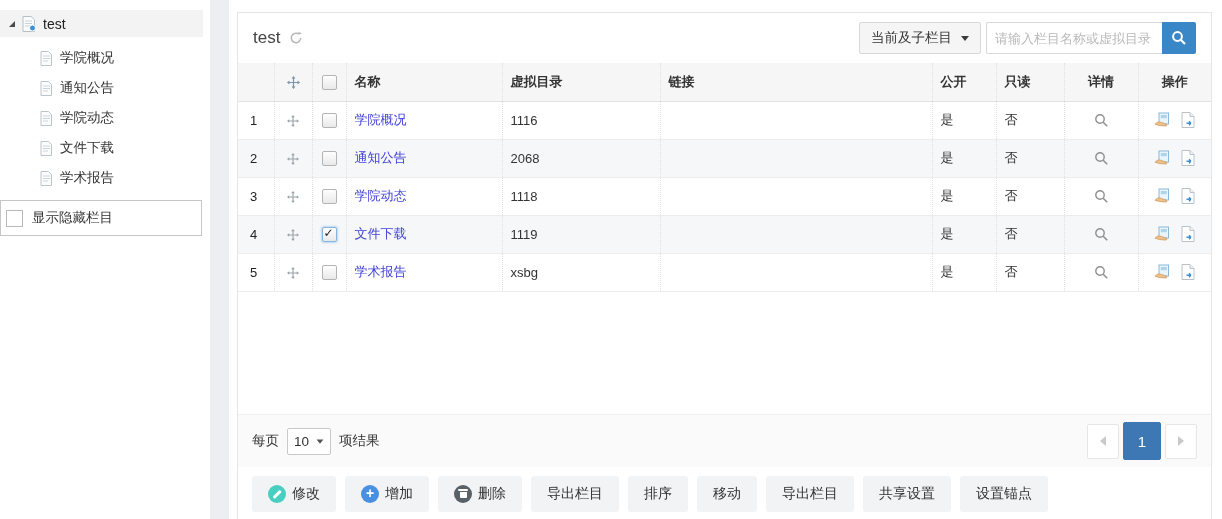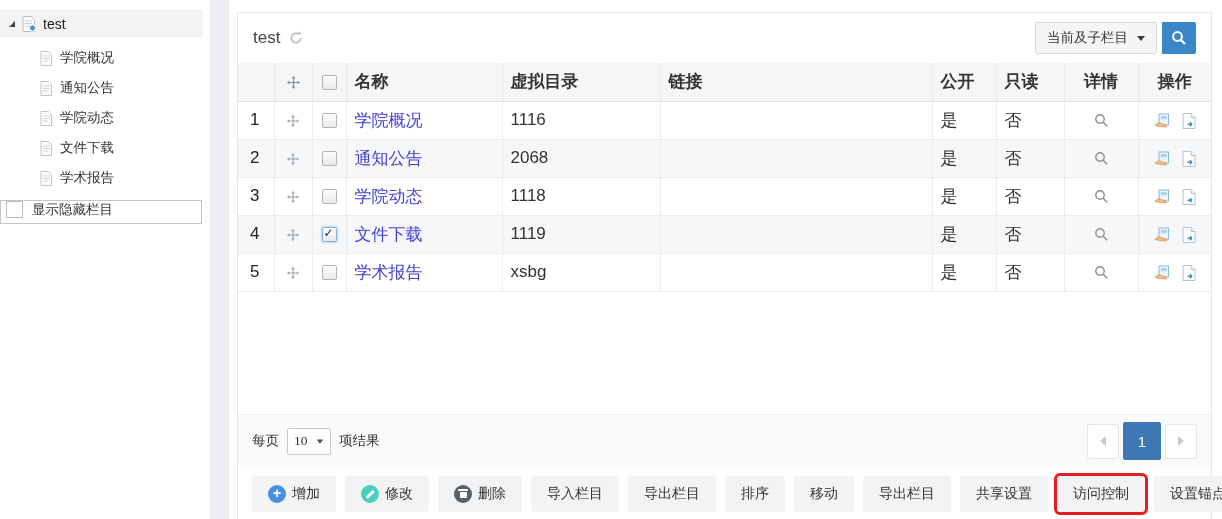--- a/index.html
+++ b/index.html
@@ -11,22 +11,22 @@
   }
   
   .sidebar{position:absolute;left:0;top:0;width:210px;height:100%;background:#fff;}
   .tree-root{margin-top:10px;width:203px;height:27px;background:#f3f3f3;
     display:flex;align-items:center;gap:7px;padding-left:9px;box-sizing:border-box;
     font-size:14px;color:#222;cursor:pointer;}
   .tri{width:0;height:0;border-left:6px solid transparent;border-bottom:6px solid #4a4a4a;}
   .tree-items{margin-top:6px;}
   .tree-item{height:30px;display:flex;align-items:center;gap:7px;padding-left:40px;
     font-size:13.5px;color:#333;cursor:pointer;}
-  .hidden-toggle{margin-top:7px;margin-left:0;width:202px;height:24px;border:1px solid #c6c6c6;
-    display:flex;gap:9px;padding-left:5px;box-sizing:border-box;font-size:13.5px;}
+  .hidden-toggle{margin-top:7px;margin-left:0;width:202px;height:36px;border:1px solid #c6c6c6;
+    display:flex;align-items:center;gap:9px;padding-left:5px;box-sizing:border-box;font-size:13.5px;}
   .sq-check{width:15px;height:15px;border:1px solid #b9b9b9;background:#fff;display:inline-block;}
   
   .splitter{position:absolute;left:210px;top:0;width:19px;height:100%;background:#eceef1;}
   
   .card{position:absolute;left:237px;top:12px;right:10px;bottom:-1px;
     background:#fff;border:1px solid #e6e6e6;border-bottom:none;
     display:flex;flex-direction:column;box-sizing:border-box;}
   .card-head{height:50px;min-height:50px;display:flex;align-items:center;
     justify-content:space-between;padding:0 15px;}
   .title-wrap{display:flex;align-items:center;gap:9px;}
@@ -38,21 +38,21 @@
     cursor:pointer;margin-right:5px;box-sizing:border-box;}
   .caret{width:0;height:0;border-left:4px solid transparent;border-right:4px solid transparent;
     border-top:5px solid #3b3b3b;}
   .search-input{height:32px;width:176px;border:1px solid #d9d9d9;border-right:none;
     border-radius:2px 0 0 2px;padding:0 8px;font-size:13px;color:#333;outline:none;
     box-sizing:border-box;font-family:inherit;}
   .search-input::placeholder{color:#b9b9b9;}
   .search-btn{height:32px;width:34px;border:none;background:#3a87c8;border-radius:0 2px 2px 0;
     display:flex;align-items:center;justify-content:center;cursor:pointer;}
   
-  table{width:100%;border-collapse:collapse;table-layout:fixed;font-size:17px;}
+  table{width:100%;border-collapse:collapse;table-layout:fixed;font-size:13px;}
   thead th{background:#f6f6f6;height:38px;font-weight:bold;color:#333;text-align:left;
     padding:0 0 0 8px;border-bottom:1px solid #e2e2e2;box-sizing:border-box;}
   tbody td{height:38px;border-bottom:1px solid #ededed;padding:0 0 0 8px;box-sizing:border-box;}
   tbody tr:nth-child(even) td{background:#f6f7f8;}
   thead th + th, tbody td + td{border-left:1px dotted #e0e0e0;}
   th.c-idx, td.c-idx{padding-left:12px;color:#222;}
   th.c-move, td.c-move{text-align:center;padding:0;cursor:move;}
   th.c-cb, td.c-cb{text-align:center;padding:0;}
   th.c-detail, td.c-detail, th.c-op, td.c-op{text-align:center;padding:0;}
   td.c-op span{margin:0 3px;cursor:pointer;}
@@ -61,21 +61,21 @@
   .checkbox{width:13px;height:13px;border:1px solid #b4b4b4;border-radius:2px;
     background:linear-gradient(#fefefe,#e9e9e9);display:inline-block;position:relative;
     vertical-align:middle;cursor:pointer;}
   .checkbox.checked{border-color:#85b5de;box-shadow:0 0 2px 1px #b9d7f0;}
   .checkbox.checked::after{content:"\2713";position:absolute;left:1px;top:-2px;
     font-size:12px;font-weight:bold;color:#1b1b1b;}
   
   .spacer{flex:1;}
   .pager-band{height:52px;min-height:52px;background:#fafafa;border-top:1px solid #f0f0f0;
     display:flex;align-items:center;justify-content:space-between;padding:0 14px;}
-  .pager-left{display:flex;align-items:center;gap:8px;color:#333;font-family:Liberation Serif, serif;}
+  .pager-left{display:flex;align-items:center;gap:8px;color:#333;}
   .pp-select{height:27px;min-width:44px;border:1px solid #c9c9c9;background:#fff;border-radius:2px;
     display:inline-flex;align-items:center;justify-content:space-between;gap:6px;
     padding:0 6px;cursor:pointer;box-sizing:border-box;}
   .pp-select .caret{border-top-color:#555;transform:scale(.85);}
   .pager-right{display:flex;align-items:center;gap:4px;}
   .pg-btn{width:30px;height:33px;background:#fff;border:1px solid #e6e6e6;border-radius:2px;
     display:flex;align-items:center;justify-content:center;cursor:default;}
   .arr-l{width:0;height:0;border-top:5px solid transparent;border-bottom:5px solid transparent;
     border-right:6px solid #c9c9c9;}
   .arr-r{width:0;height:0;border-top:5px solid transparent;border-bottom:5px solid transparent;
@@ -182,20 +182,21 @@
             <path d="M11.7 7a4.7 4.7 0 1 1-1.9-3.8" fill="none" stroke="#b8b8b8" stroke-width="1.5"></path>
             <path d="M9 .6l1.1 2.8 2.7-1z" fill="#b8b8b8"></path>
           </svg>
       </span>
     </div>
     <div class="head-controls">
       <div class="scope-btn">
         <span>当前及子栏目</span>
         <span class="caret"></span>
       </div>
+      <input class="search-input" type="text" placeholder="请输入栏目名称或虚拟目录" style="">
       <button class="search-btn">
         <span style="display:flex;">
           <svg width="16" height="16" viewBox="0 0 16 16">
               <circle cx="6.5" cy="6.5" r="4.4" fill="none" stroke="#fff" stroke-width="2"></circle>
               <path d="M10 10l4 4" stroke="#fff" stroke-width="2.2"></path>
             </svg>
         </span>
       </button>
     </div>
   </div>
@@ -460,49 +461,43 @@
         </span>
       <span class="pg-active">1</span>
       <span class="pg-btn">
           <span class="arr-r"></span>
         </span>
     </div>
   </div>
 
   <div class="toolbar">
       <button class="tb-btn">
+        <span class="tb-icon tb-edit"></span>
+    <span class="tb-label">修改</span>
+  </button>
+      <button class="tb-btn">
         <span class="tb-icon tb-add"></span>
     <span class="tb-label">增加</span>
   </button>
       <button class="tb-btn">
-        <span class="tb-icon tb-edit"></span>
-    <span class="tb-label">修改</span>
-  </button>
-      <button class="tb-btn">
         <span class="tb-icon tb-delete"></span>
     <span class="tb-label">删除</span>
   </button>
       <button class="tb-btn">
-    <span class="tb-label">导入栏目</span>
-  </button>
-      <button class="tb-btn">
     <span class="tb-label">导出栏目</span>
   </button>
       <button class="tb-btn">
     <span class="tb-label">排序</span>
   </button>
       <button class="tb-btn">
     <span class="tb-label">移动</span>
   </button>
       <button class="tb-btn">
     <span class="tb-label">导出栏目</span>
   </button>
       <button class="tb-btn">
     <span class="tb-label">共享设置</span>
-  </button>
-      <button class="tb-btn highlighted">
-    <span class="tb-label">访问控制</span>
   </button>
       <button class="tb-btn">
     <span class="tb-label">设置锚点</span>
   </button>
     </div>
 </div>
 
 </body></html>

